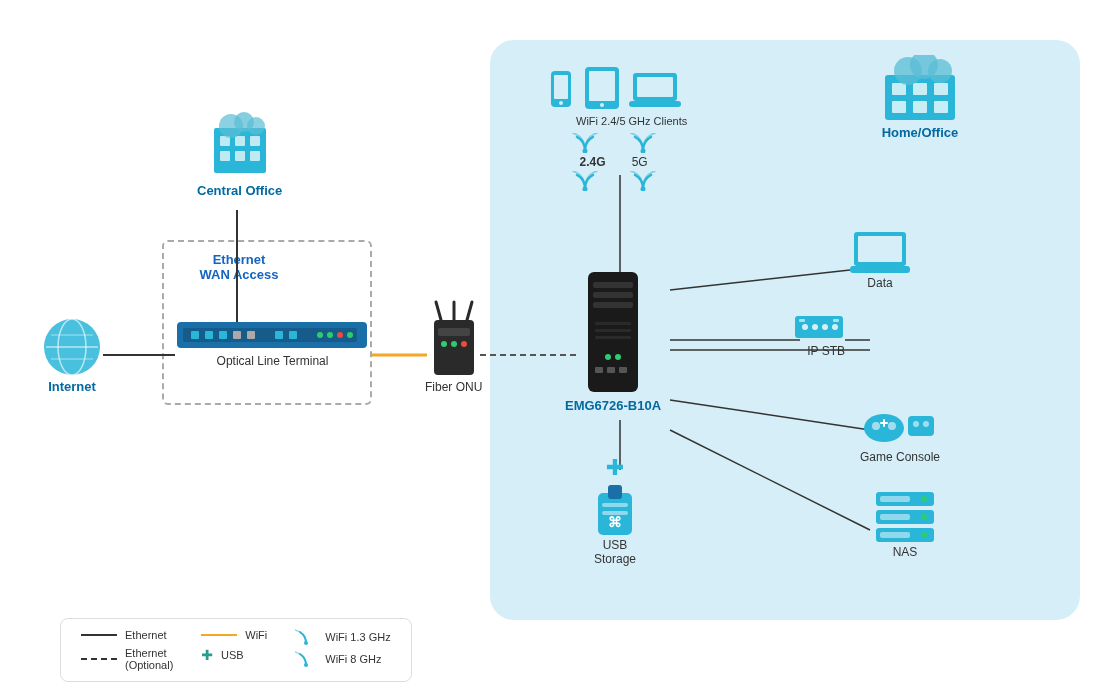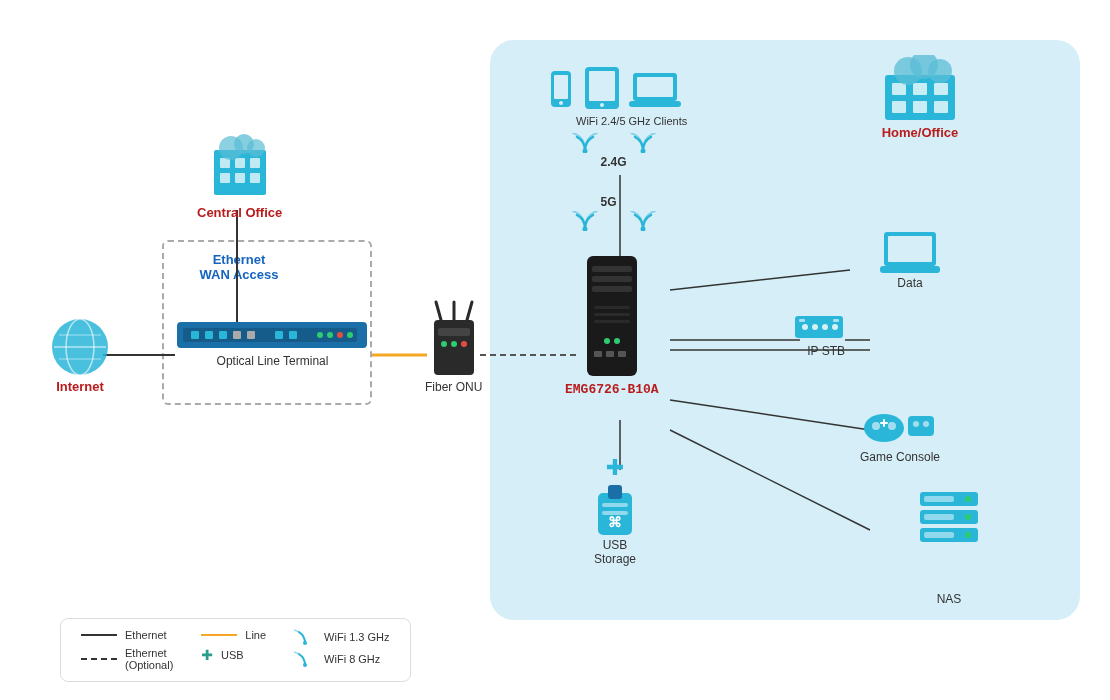--- a/index.html
+++ b/index.html
@@ -112,21 +112,21 @@
 
     .label-normal {
       font-size: 12px;
       color: #333;
       text-align: center;
     }
 
     .label-bold {
       font-weight: 700;
       font-size: 13px;
-      color: #b91c1c;
+      color: #0369a1;
       text-align: center;
     }
 
   </style>
 </head>
 <body>
 
 <div class="diagram-container">
 
   <div class="home-network-area"></div>
@@ -158,32 +158,32 @@
 
     <line x1="670" y1="400" x2="870" y2="430" stroke="#333" stroke-width="1.5"></line>
 
     <line x1="670" y1="430" x2="870" y2="530" stroke="#333" stroke-width="1.5"></line>
 
     <line x1="620" y1="420" x2="620" y2="470" stroke="#333" stroke-width="1.5"></line>
 
     <line x1="845" y1="340" x2="870" y2="340" stroke="#333" stroke-width="1.5"></line>
   </svg>
 
-  <div class="node" style="left:48px; top:315px;">
+  <div class="node" style="left:40px; top:315px;">
     <svg width="64" height="64" viewBox="0 0 64 64">
       <circle cx="32" cy="32" r="28" fill="#29b6d8" opacity="0.85"></circle>
       <ellipse cx="32" cy="32" rx="14" ry="28" fill="none" stroke="#fff" stroke-width="1.5" opacity="0.6"></ellipse>
       <line x1="6" y1="32" x2="58" y2="32" stroke="#fff" stroke-width="1.5" opacity="0.6"></line>
       <line x1="11" y1="20" x2="53" y2="20" stroke="#fff" stroke-width="1" opacity="0.5"></line>
       <line x1="11" y1="44" x2="53" y2="44" stroke="#fff" stroke-width="1" opacity="0.5"></line>
     </svg>
     <div class="label-bold">Internet</div>
   </div>
 
-  <div class="node" style="left:197px; top:130px;">
+  <div class="node" style="left:197px; top:108px;">
     <svg width="68" height="75" viewBox="0 0 68 75">
 
       <rect x="8" y="20" width="52" height="45" rx="2" fill="#29b6d8"></rect>
       <rect x="14" y="28" width="10" height="10" rx="1" fill="#fff" opacity="0.7"></rect>
       <rect x="29" y="28" width="10" height="10" rx="1" fill="#fff" opacity="0.7"></rect>
       <rect x="44" y="28" width="10" height="10" rx="1" fill="#fff" opacity="0.7"></rect>
       <rect x="14" y="43" width="10" height="10" rx="1" fill="#fff" opacity="0.7"></rect>
       <rect x="29" y="43" width="10" height="10" rx="1" fill="#fff" opacity="0.7"></rect>
       <rect x="44" y="43" width="10" height="10" rx="1" fill="#fff" opacity="0.7"></rect>
 
@@ -226,21 +226,21 @@
       <line x1="28" y1="20" x2="28" y2="2" stroke="#2a2a2a" stroke-width="3" stroke-linecap="round"></line>
       <line x1="41" y1="20" x2="46" y2="2" stroke="#2a2a2a" stroke-width="3" stroke-linecap="round"></line>
 
       <circle cx="18" cy="44" r="3" fill="#2ecc71"></circle>
       <circle cx="28" cy="44" r="3" fill="#2ecc71"></circle>
       <circle cx="38" cy="44" r="3" fill="#e74c3c"></circle>
     </svg>
     <div class="label-normal">Fiber ONU</div>
   </div>
 
-  <div class="node" style="left:565px; top:256px;font-family:Liberation Mono, monospace;">
+  <div class="node" style="left:565px; top:272px;">
     <svg width="80" height="130" viewBox="0 0 80 130">
 
       <rect x="15" y="0" width="50" height="120" rx="6" fill="#1a1a1a"></rect>
       <rect x="20" y="10" width="40" height="6" rx="2" fill="#333"></rect>
       <rect x="20" y="20" width="40" height="6" rx="2" fill="#333"></rect>
       <rect x="20" y="30" width="40" height="6" rx="2" fill="#333"></rect>
 
       <rect x="22" y="50" width="36" height="3" rx="1" fill="#2a2a2a"></rect>
       <rect x="22" y="57" width="36" height="3" rx="1" fill="#2a2a2a"></rect>
       <rect x="22" y="64" width="36" height="3" rx="1" fill="#2a2a2a"></rect>
@@ -288,23 +288,23 @@
       </svg>
       <svg width="28" height="20" viewBox="0 0 28 20">
         <path d="M14 18 Q14 8 6 4" fill="none" stroke="#29b6d8" stroke-width="2.5" stroke-linecap="round"></path>
         <path d="M14 18 Q14 4 2 0" fill="none" stroke="#29b6d8" stroke-width="2" stroke-linecap="round" opacity="0.5"></path>
         <circle cx="14" cy="18" r="2.5" fill="#29b6d8"></circle>
         <path d="M14 18 Q14 8 22 4" fill="none" stroke="#29b6d8" stroke-width="2.5" stroke-linecap="round"></path>
         <path d="M14 18 Q14 4 26 0" fill="none" stroke="#29b6d8" stroke-width="2" stroke-linecap="round" opacity="0.5"></path>
       </svg>
     </div>
 
-    <div style="display:flex; gap:26px; margin-top:2px;flex-direction:column;">
+    <div style="display:flex; gap:26px; margin-top:2px;">
       <span style="font-size:12px; color:#333; font-weight:600;">2.4G</span>
-      <span style="font-size:12px; color:#333; font-weight:700;">5G</span>
+      <span style="font-size:12px; color:#333; font-weight:400;">5G</span>
     </div>
 
     <div style="display:flex; gap:30px; margin-top:2px;">
       <svg width="28" height="20" viewBox="0 0 28 20">
         <path d="M14 18 Q14 8 6 4" fill="none" stroke="#29b6d8" stroke-width="2.5" stroke-linecap="round"></path>
         <path d="M14 18 Q14 4 2 0" fill="none" stroke="#29b6d8" stroke-width="2" stroke-linecap="round" opacity="0.5"></path>
         <circle cx="14" cy="18" r="2.5" fill="#29b6d8"></circle>
         <path d="M14 18 Q14 8 22 4" fill="none" stroke="#29b6d8" stroke-width="2.5" stroke-linecap="round"></path>
         <path d="M14 18 Q14 4 26 0" fill="none" stroke="#29b6d8" stroke-width="2" stroke-linecap="round" opacity="0.5"></path>
       </svg>
@@ -330,21 +330,21 @@
       <rect x="33" y="46" width="14" height="12" rx="1" fill="#fff" opacity="0.75"></rect>
       <rect x="54" y="46" width="14" height="12" rx="1" fill="#fff" opacity="0.75"></rect>
 
       <circle cx="28" cy="16" r="14" fill="#5bbdd6" opacity="0.75"></circle>
       <circle cx="44" cy="10" r="14" fill="#5bbdd6" opacity="0.8"></circle>
       <circle cx="60" cy="16" r="12" fill="#5bbdd6" opacity="0.75"></circle>
     </svg>
     <div class="label-bold">Home/Office</div>
   </div>
 
-  <div class="node" style="left:880px; top:230px;">
+  <div class="node" style="left:850px; top:230px;">
     <svg width="60" height="46" viewBox="0 0 60 46">
       <rect x="4" y="2" width="52" height="34" rx="3" fill="#29b6d8"></rect>
       <rect x="8" y="6" width="44" height="26" rx="1" fill="#d6eef8"></rect>
       <rect x="0" y="36" width="60" height="7" rx="3" fill="#29b6d8"></rect>
     </svg>
     <div class="label-normal">Data</div>
   </div>
 
   <div class="node" style="left:793px; top:308px;align-items:flex-end;">
     <svg width="52" height="36" viewBox="0 0 52 36">
@@ -370,21 +370,21 @@
       <rect x="20" y="22" width="8" height="2" rx="1" fill="#fff"></rect>
       <rect x="23" y="19" width="2" height="8" rx="1" fill="#fff"></rect>
 
       <rect x="48" y="16" width="26" height="20" rx="4" fill="#29b6d8"></rect>
       <circle cx="56" cy="24" r="3" fill="#d6eef8" opacity="0.7"></circle>
       <circle cx="66" cy="24" r="3" fill="#d6eef8" opacity="0.7"></circle>
     </svg>
     <div class="label-normal">Game Console</div>
   </div>
 
-  <div class="node" style="left:916px; top:490px;gap:47px;">
+  <div class="node" style="left:872px; top:490px;">
     <svg width="66" height="55" viewBox="0 0 66 55">
 
       <rect x="4" y="2" width="58" height="14" rx="3" fill="#29b6d8"></rect>
       <rect x="8" y="6" width="30" height="6" rx="2" fill="#d6eef8" opacity="0.6"></rect>
       <circle cx="52" cy="9" r="3" fill="#2ecc71"></circle>
       <rect x="4" y="20" width="58" height="14" rx="3" fill="#29b6d8"></rect>
       <rect x="8" y="24" width="30" height="6" rx="2" fill="#d6eef8" opacity="0.6"></rect>
       <circle cx="52" cy="27" r="3" fill="#2ecc71"></circle>
       <rect x="4" y="38" width="58" height="14" rx="3" fill="#29b6d8"></rect>
       <rect x="8" y="42" width="30" height="6" rx="2" fill="#d6eef8" opacity="0.6"></rect>
@@ -416,21 +416,21 @@
         <span>Ethernet</span>
       </div>
       <div class="legend-item">
         <div class="legend-line-dashed"></div>
         <span style="font-size:11px;">Ethernet<br>(Optional)</span>
       </div>
     </div>
     <div class="legend-col">
       <div class="legend-item">
         <div class="legend-line-yellow"></div>
-        <span>Line</span>
+        <span>WiFi</span>
       </div>
       <div class="legend-item">
         <span class="legend-usb-icon">✚</span>
         <span>USB</span>
       </div>
     </div>
     <div class="legend-col">
       <div class="legend-item">
         <svg width="22" height="16" viewBox="0 0 22 16">
           <path d="M11 14 Q11 7 5 3" fill="none" stroke="#29b6d8" stroke-width="2" stroke-linecap="round"></path>

